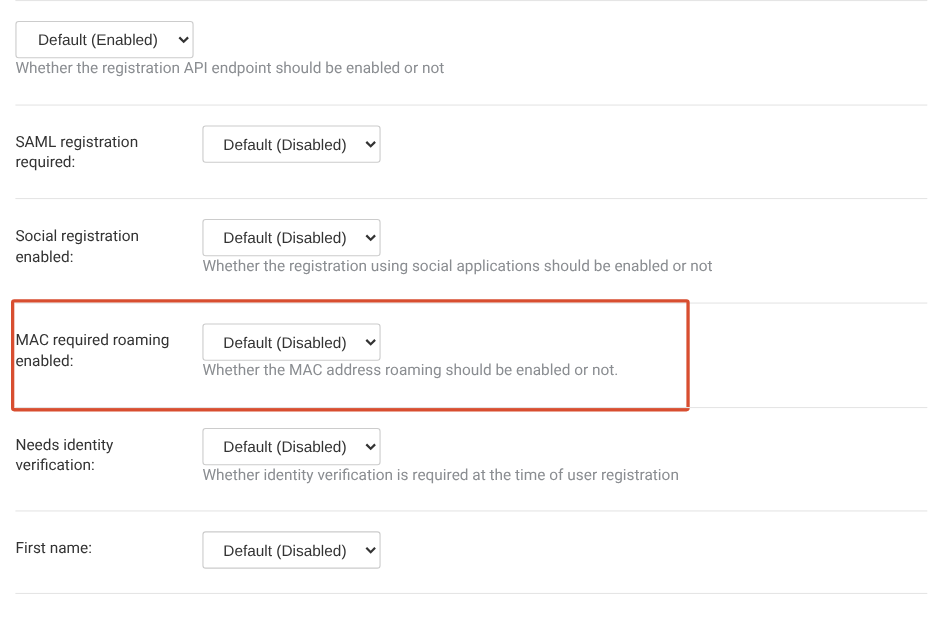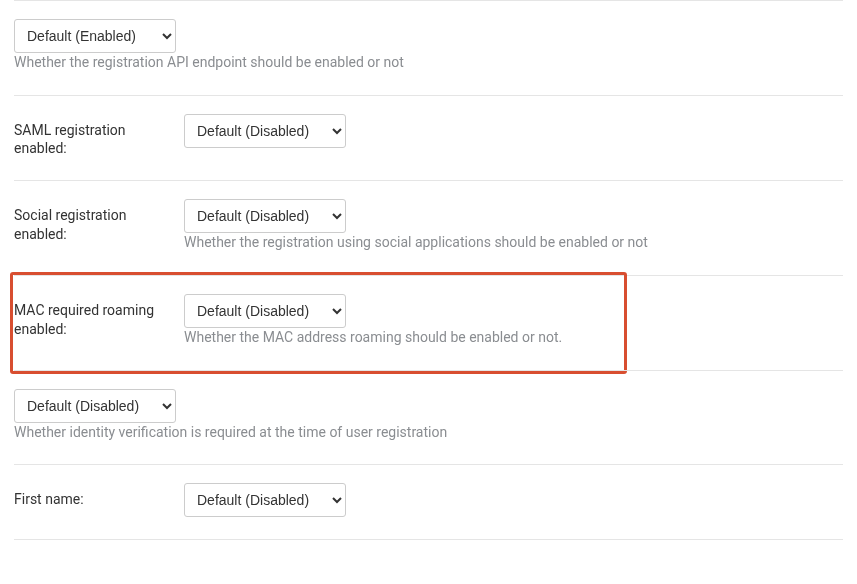--- a/index.html
+++ b/index.html
@@ -35,20 +35,21 @@
     }
     select {
       font-size: 14px;
       padding: 6px 8px;
       border: 1px solid #ccc;
       border-radius: 3px;
       background: #fff;
       color: #333;
       min-width: 162px;
       height: 34px;
+      text-align: center;
     }
     .help-text {
       margin-top: 0;
       color: #8a8d91;
       font-size: 14px;
       line-height: 1.4;
     }
     .highlight-box {
       position: absolute;
       border: 3px solid #d84e30;
@@ -64,21 +65,21 @@
   <div class="form-row">
     <div class="control-col">
       <select>
         <option>Default (Enabled)</option>
       </select>
       <div class="help-text">Whether the registration API endpoint should be enabled or not</div>
     </div>
   </div>
 
   <div class="form-row">
-    <div class="label-col">SAML registration enabled:</div>
+    <div class="label-col">SAML registration required:</div>
     <div class="control-col">
       <select>
         <option>Default (Disabled)</option>
       </select>
     </div>
   </div>
 
   <div class="form-row">
     <div class="label-col">Social registration enabled:</div>
     <div class="control-col">
@@ -94,20 +95,21 @@
     <div class="label-col">MAC required roaming enabled:</div>
     <div class="control-col">
       <select>
         <option>Default (Disabled)</option>
       </select>
       <div class="help-text">Whether the MAC address roaming should be enabled or not.</div>
     </div>
   </div>
 
   <div class="form-row">
+    <div class="label-col">Needs identity verification:</div>
     <div class="control-col">
       <select>
         <option>Default (Disabled)</option>
       </select>
       <div class="help-text">Whether identity verification is required at the time of user registration</div>
     </div>
   </div>
 
   <div class="form-row">
     <div class="label-col">First name:</div>

